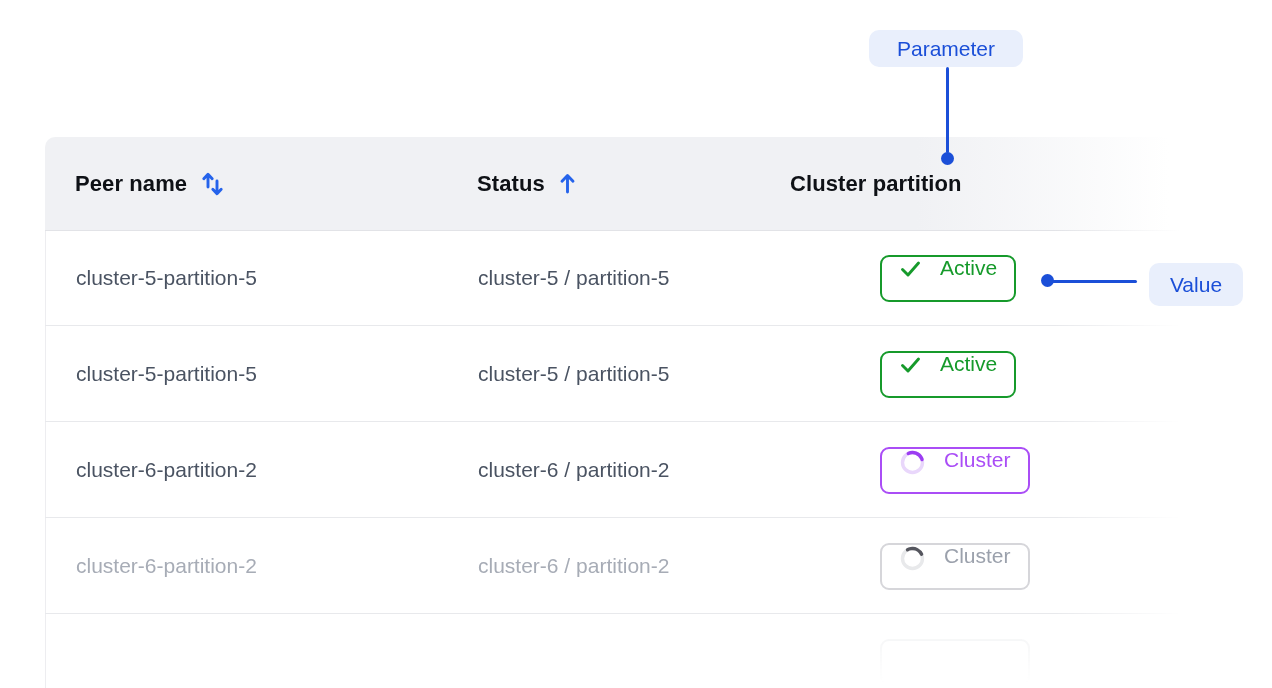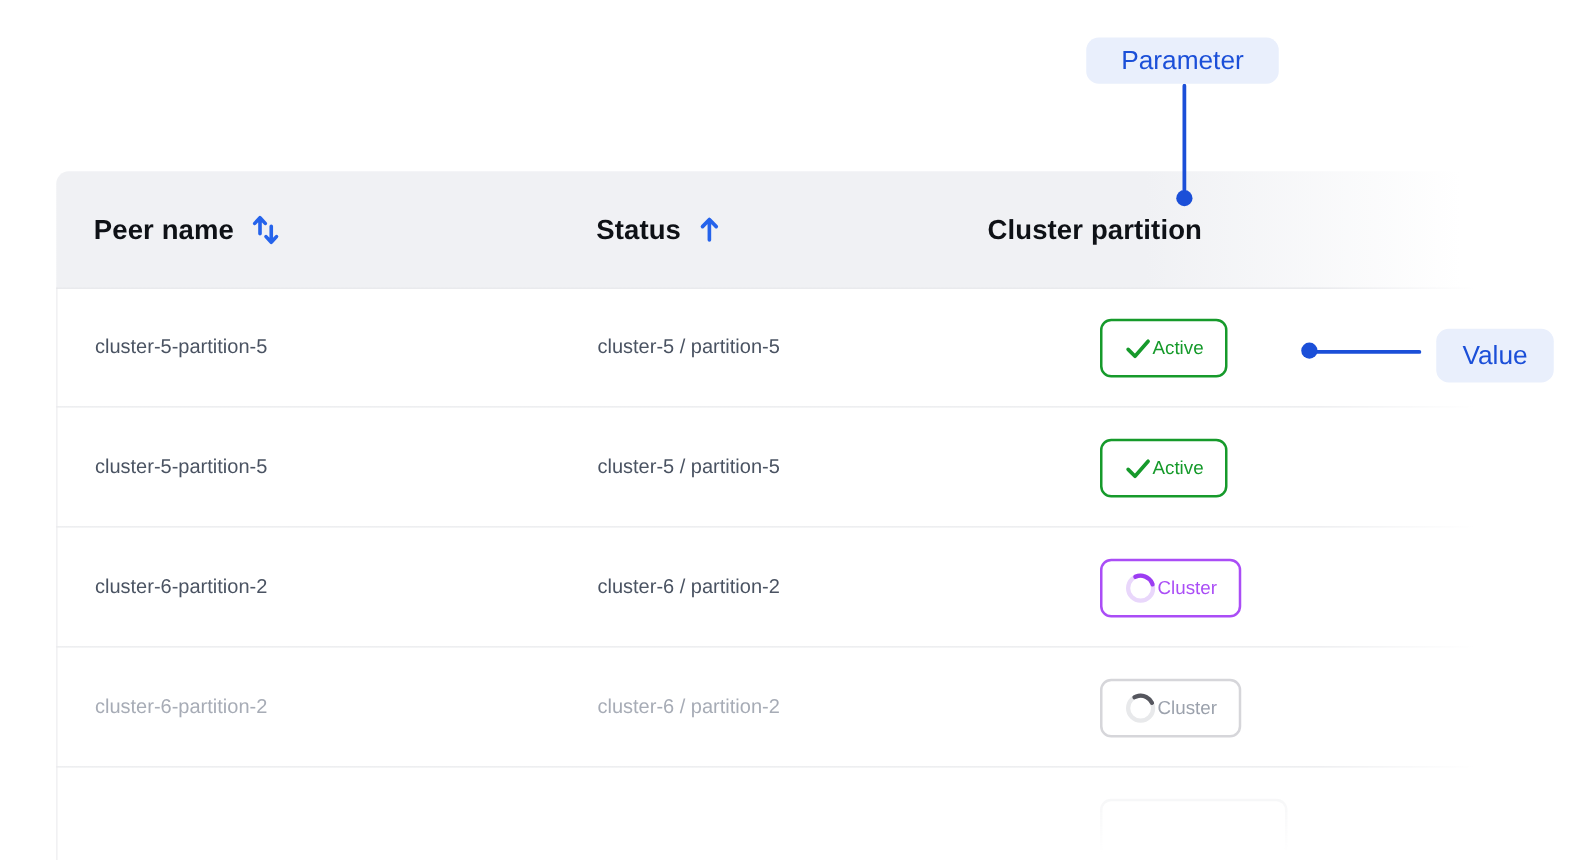--- a/index.html
+++ b/index.html
@@ -34,32 +34,32 @@
   .th-label {
     font-size: 22px; font-weight: 700; color: #0e1116; letter-spacing: 0.1px;
   }
 
   .tbody { border-left: 1px solid #ededf0; }
   .row { display: flex; align-items: center; height: 96px; position: relative; }
   .row::after {
     content: ""; position: absolute; left: -1px; right: 0; bottom: 0; height: 1px;
     background: linear-gradient(90deg, #e8e9ec 0%, #e8e9ec 88%, rgba(232,233,236,0) 99%);
   }
-  .cell-text { font-size: 16px; color: #4a5362; }
+  .cell-text { font-size: 21px; color: #4a5362; }
   .row.dimmed .cell-text { color: #a7acb6; }
 
   .row.faded { opacity: 0.12; -webkit-mask-image: linear-gradient(180deg,#000 25%,transparent 72%); mask-image: linear-gradient(180deg,#000 25%,transparent 72%); }
   .row.faded::after { display: none; }
 
   
   .badge {
-    display: inline-flex; align-items: center; gap: 0;
+    display: inline-flex; gap: 18px;
     height: 47px; padding: 0 17px; box-sizing: border-box;
     border: 2px solid; border-radius: 9px; background: #ffffff;
-    font-size: 15px; font-weight: 500; line-height: 1;
+    font-size: 21px; font-weight: 500; line-height: 1;
   }
   .badge.active   { border-color: #169a2b; color: #169a2b; }
   .badge.starting { border-color: #aa4df6; color: #aa4df6; }
   .badge.pending  { border-color: #d6d6da; color: #9ba1ac; }
   .badge.faded-badge { min-width: 150px; border-color: #b9bec4; color: transparent; }
   .badge-icon { display: inline-flex; }
 
   
   .pill {
     position: absolute; z-index: 6;

